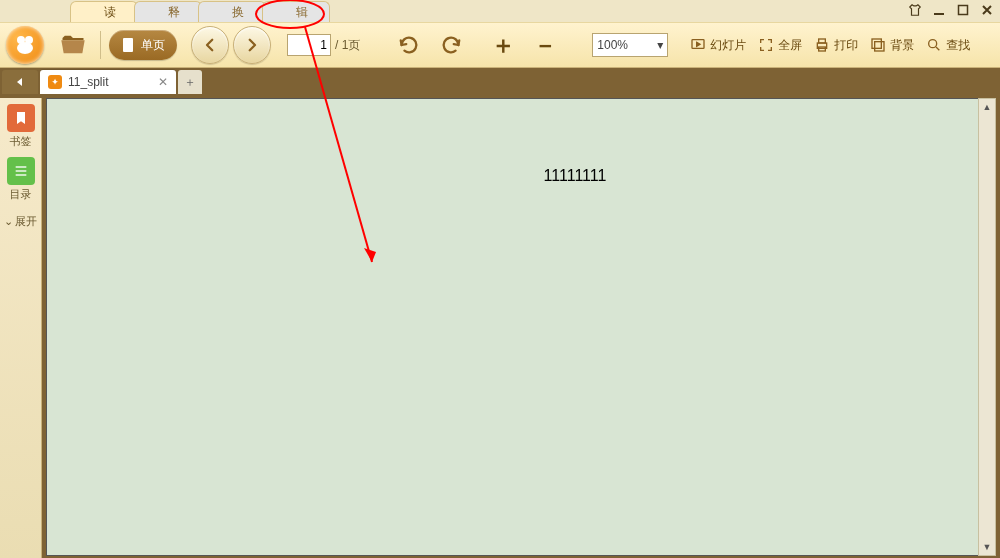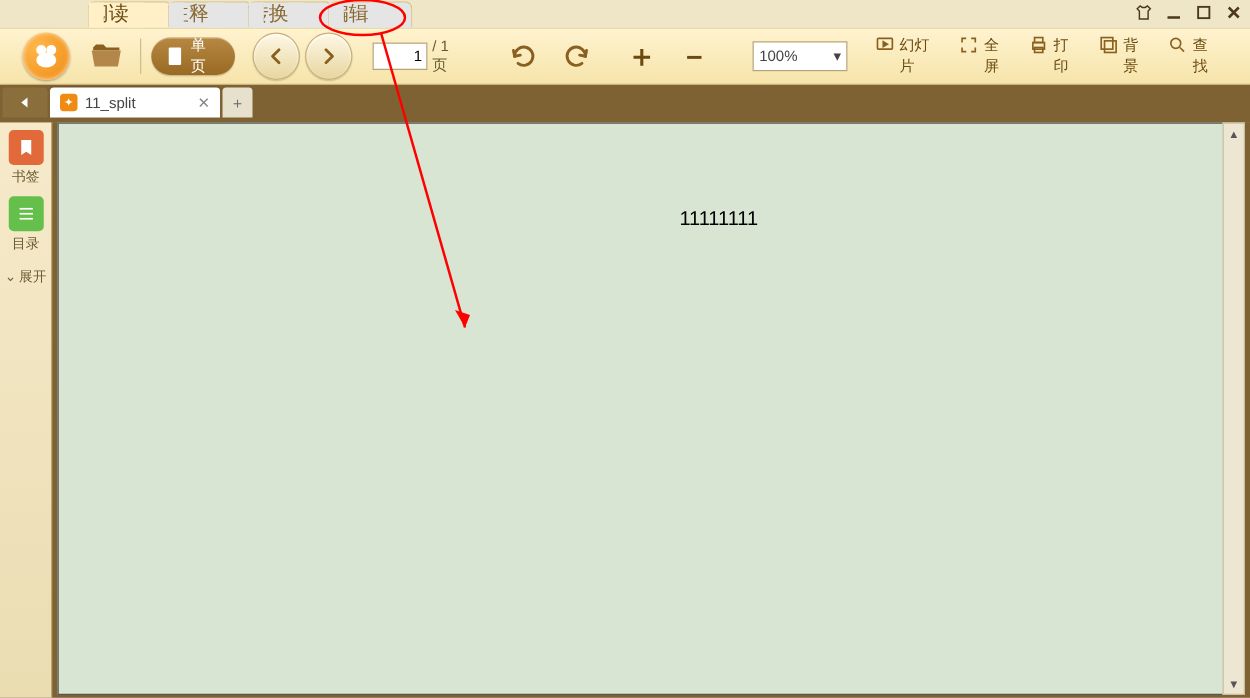--- a/index.html
+++ b/index.html
@@ -11,22 +11,22 @@
   }
 
   
   .menu-strip {
     position: relative; height: 22px; display: flex; align-items: flex-end;
     padding-left: 70px;
     background: #efe6c7;
   }
   .menu-tab {
     position: relative; width: 66px; height: 20px;
-    margin-right: -4px; text-align: left;
-    font-size: 16px; line-height: 20px; color: #8a6a30;
+    margin-right: -4px; text-align: center;
+    font-size: 12px; line-height: 20px; color: #8a6a30;
     cursor: pointer;
   }
   .menu-tab::before, .menu-tab::after {
     content: "";
     position: absolute; top: 0; width: 12px; height: 100%;
     background: inherit;
   }
   .menu-tab.active {
     background: #fff0c8;
     border-top: 1px solid #d8c286;
@@ -47,21 +47,21 @@
     position: absolute; right: 6px; top: 3px; display: flex; gap: 10px;
   }
   .win-btn { width: 14px; height: 14px; display:flex;align-items:center;justify-content:center;font-weight:bold;color:#4a3a1a;cursor:pointer;}
 
   
   .toolbar {
     height: 44px;
     background: linear-gradient(#fff3cf, #f6e4aa);
     border-top: 1px solid #e8d7a0;
     border-bottom: 1px solid #cab278;
-    display: flex; align-items: center; padding: 0 18px; gap: 4px;
+    display: flex; align-items: center; padding: 0 6px; gap: 4px;
   }
   .logo {
     width: 38px; height: 38px; border-radius: 50%;
     background: radial-gradient(circle at 30% 30%, #ffb74a, #ef8a12);
     box-shadow: inset 0 0 4px rgba(255,255,255,0.8), 0 1px 2px rgba(0,0,0,0.3);
     margin-right: 6px; position:relative;
     display:flex;align-items:center;justify-content:center;color:#fff;font-size:20px;
   }
   .logo svg { width:24px; height:24px; }
 

